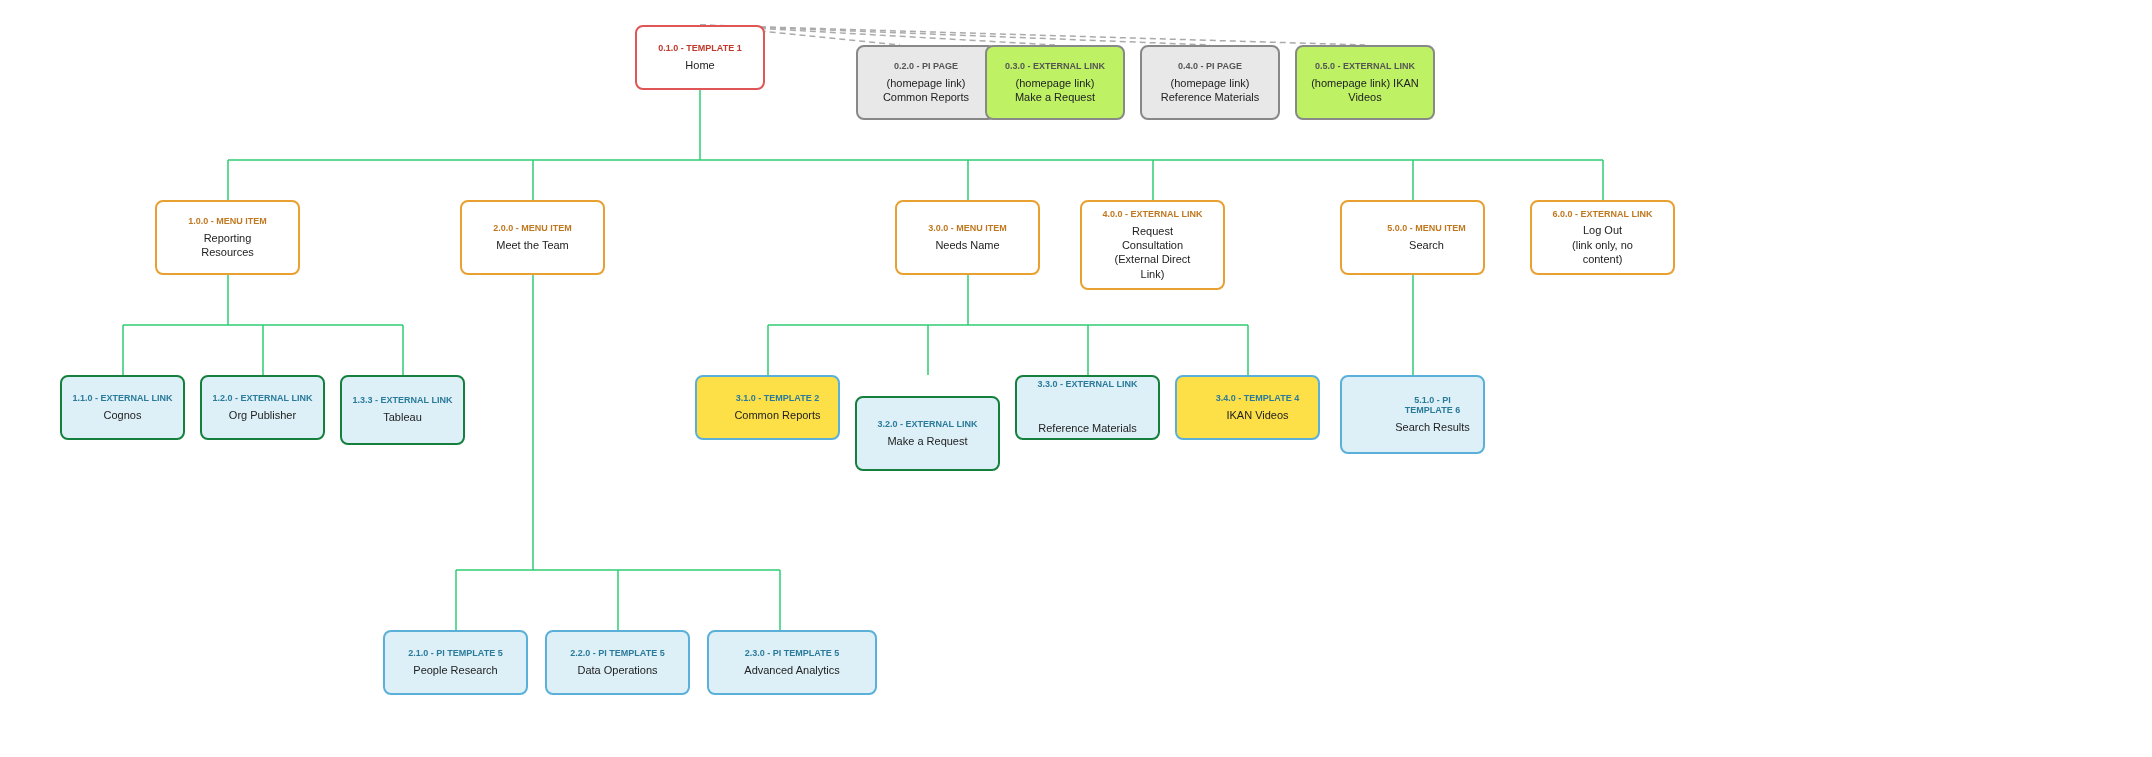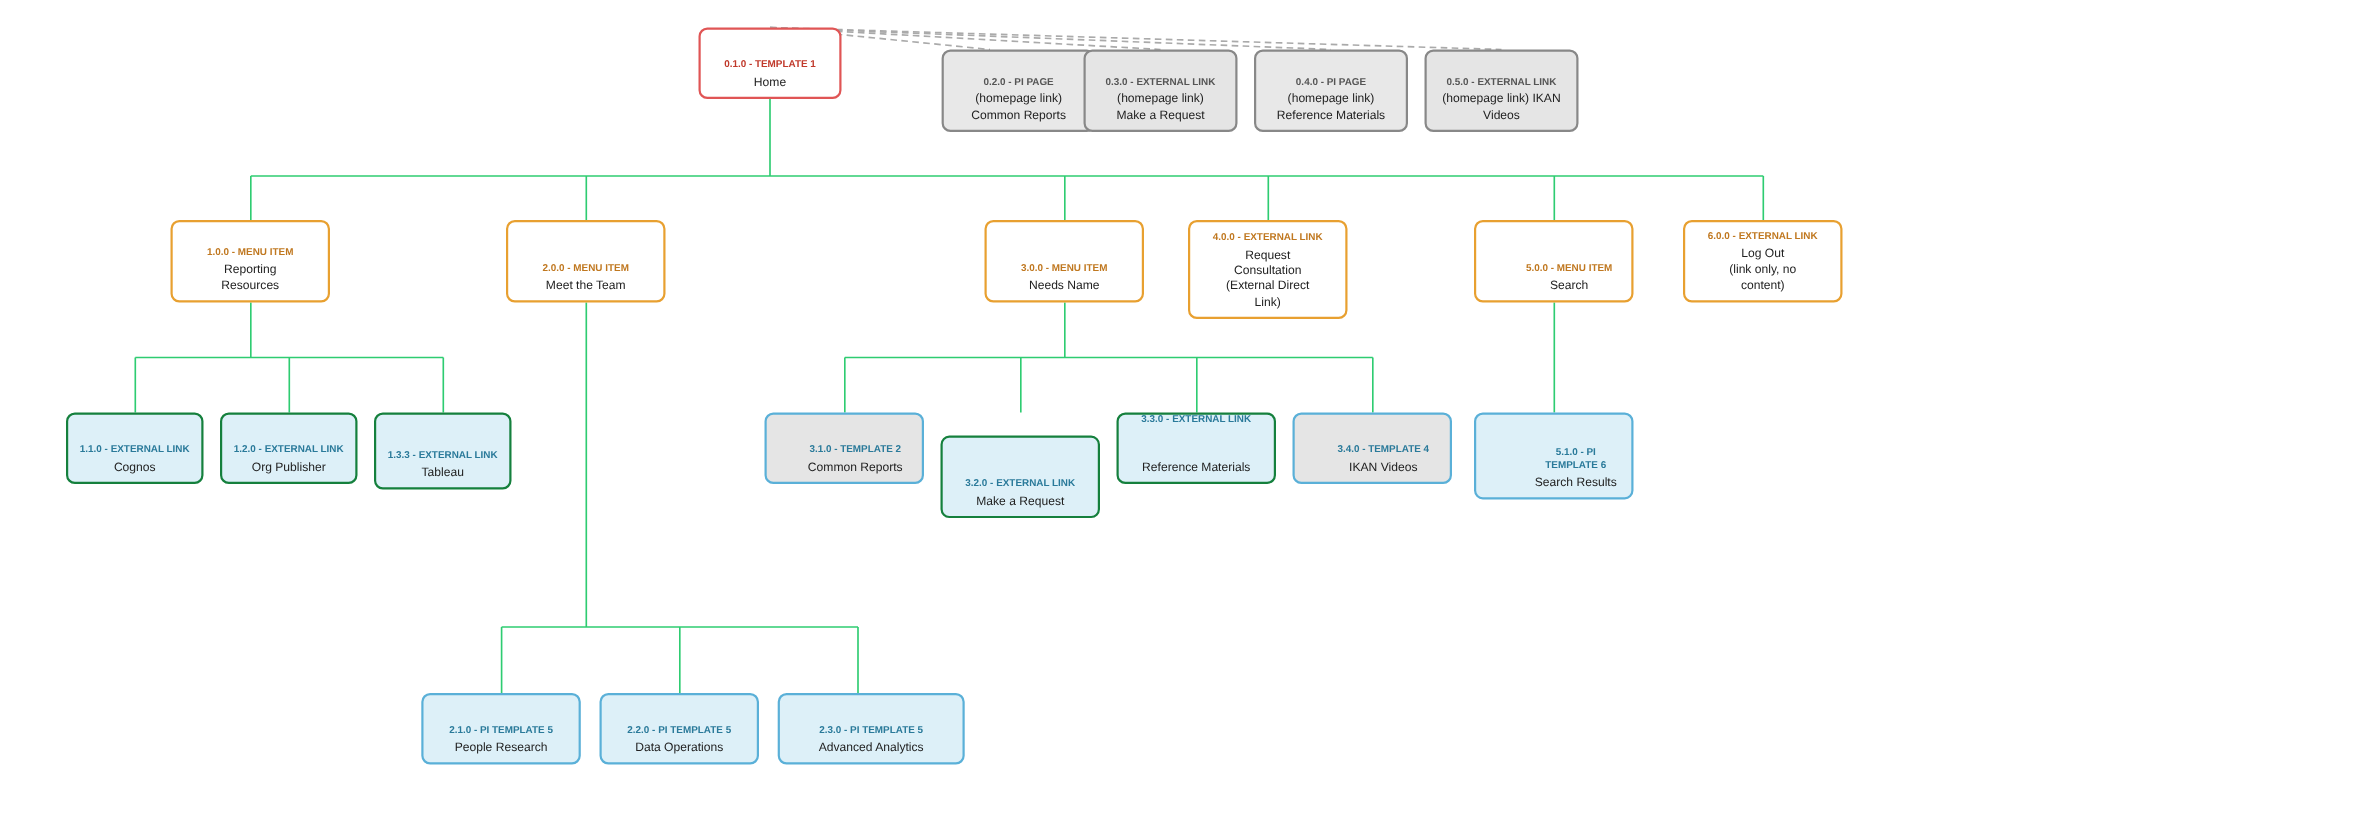--- a/index.html
+++ b/index.html
@@ -24,21 +24,21 @@
       pointer-events: none;
     }
     .node {
       position: absolute;
       border-radius: 8px;
       text-align: center;
       padding: 6px 8px;
       display: flex;
       flex-direction: column;
       align-items: center;
-      justify-content: flex-end;
+      justify-content: center;
     }
     .node-label {
       font-size: 9px;
       font-weight: bold;
       color: #555;
       margin-bottom: 4px;
       line-height: 1.2;
     }
     .node-text {
       font-size: 11px;
@@ -63,35 +63,35 @@
     
     .pi-page {
       border: 2px solid #888;
       background: #e8e8e8;
     }
     .pi-page .node-label { color: #555; }
 
     
     .ext-link {
       border: 2px solid #888;
-      background: #e5e5e5;
+      background: #bef264;
     }
     .ext-link .node-label { color: #555; }
 
     
     .ext-blue {
       border: 2px solid #15803d;
       background: #ddf0f8;
     }
     .ext-blue .node-label { color: #2a7a9a; }
 
     
     .tmpl-blue {
       border: 2px solid #5ab0d8;
-      background: #e5e5e5;
+      background: #fde047;
       padding-left: 28px;
     }
     .tmpl-blue .node-label { color: #2a7a9a; }
 
     
     .pi-tmpl-blue {
       border: 2px solid #5ab0d8;
       background: #ddf0f8;
     }
     .pi-tmpl-blue .node-label { color: #2a7a9a; }

